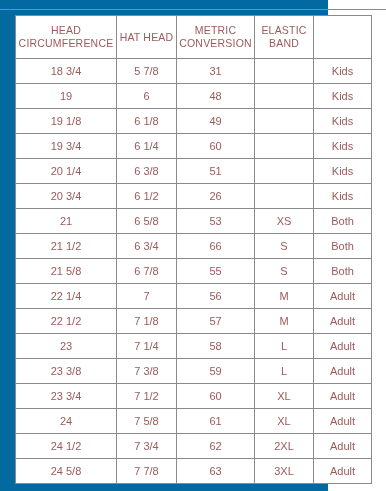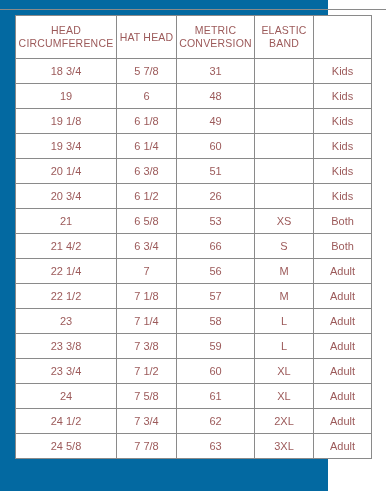--- a/index.html
+++ b/index.html
@@ -154,27 +154,34 @@
             <td>Kids</td>
           </tr>
           <tr>
             <td>21</td>
             <td>6 5/8</td>
             <td>53</td>
             <td>XS</td>
             <td>Both</td>
           </tr>
           <tr>
-            <td>21 4/2</td>
+            <td>21 1/2</td>
             <td>6 3/4</td>
             <td>66</td>
             <td>S</td>
             <td>Both</td>
           </tr>
           <tr>
+            <td>21 5/8</td>
+            <td>6 7/8</td>
+            <td>55</td>
+            <td>S</td>
+            <td>Both</td>
+          </tr>
+          <tr>
             <td>22 1/4</td>
             <td>7</td>
             <td>56</td>
             <td>M</td>
             <td>Adult</td>
           </tr>
           <tr>
             <td>22 1/2</td>
             <td>7 1/8</td>
             <td>57</td>

